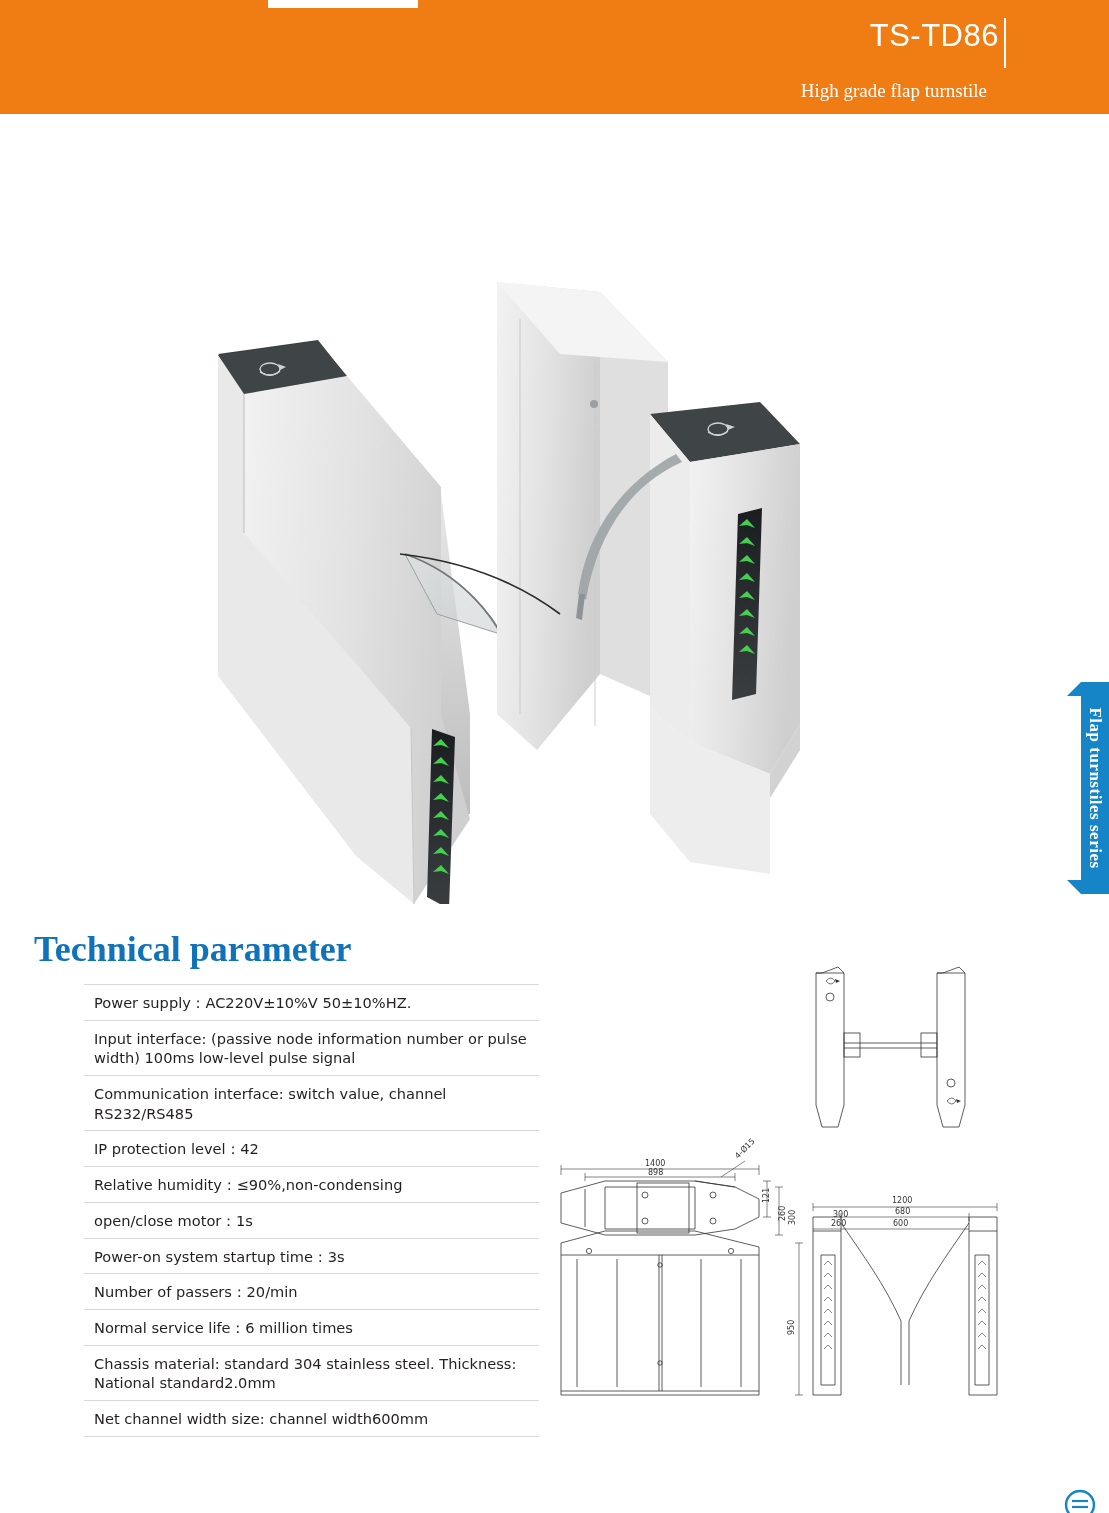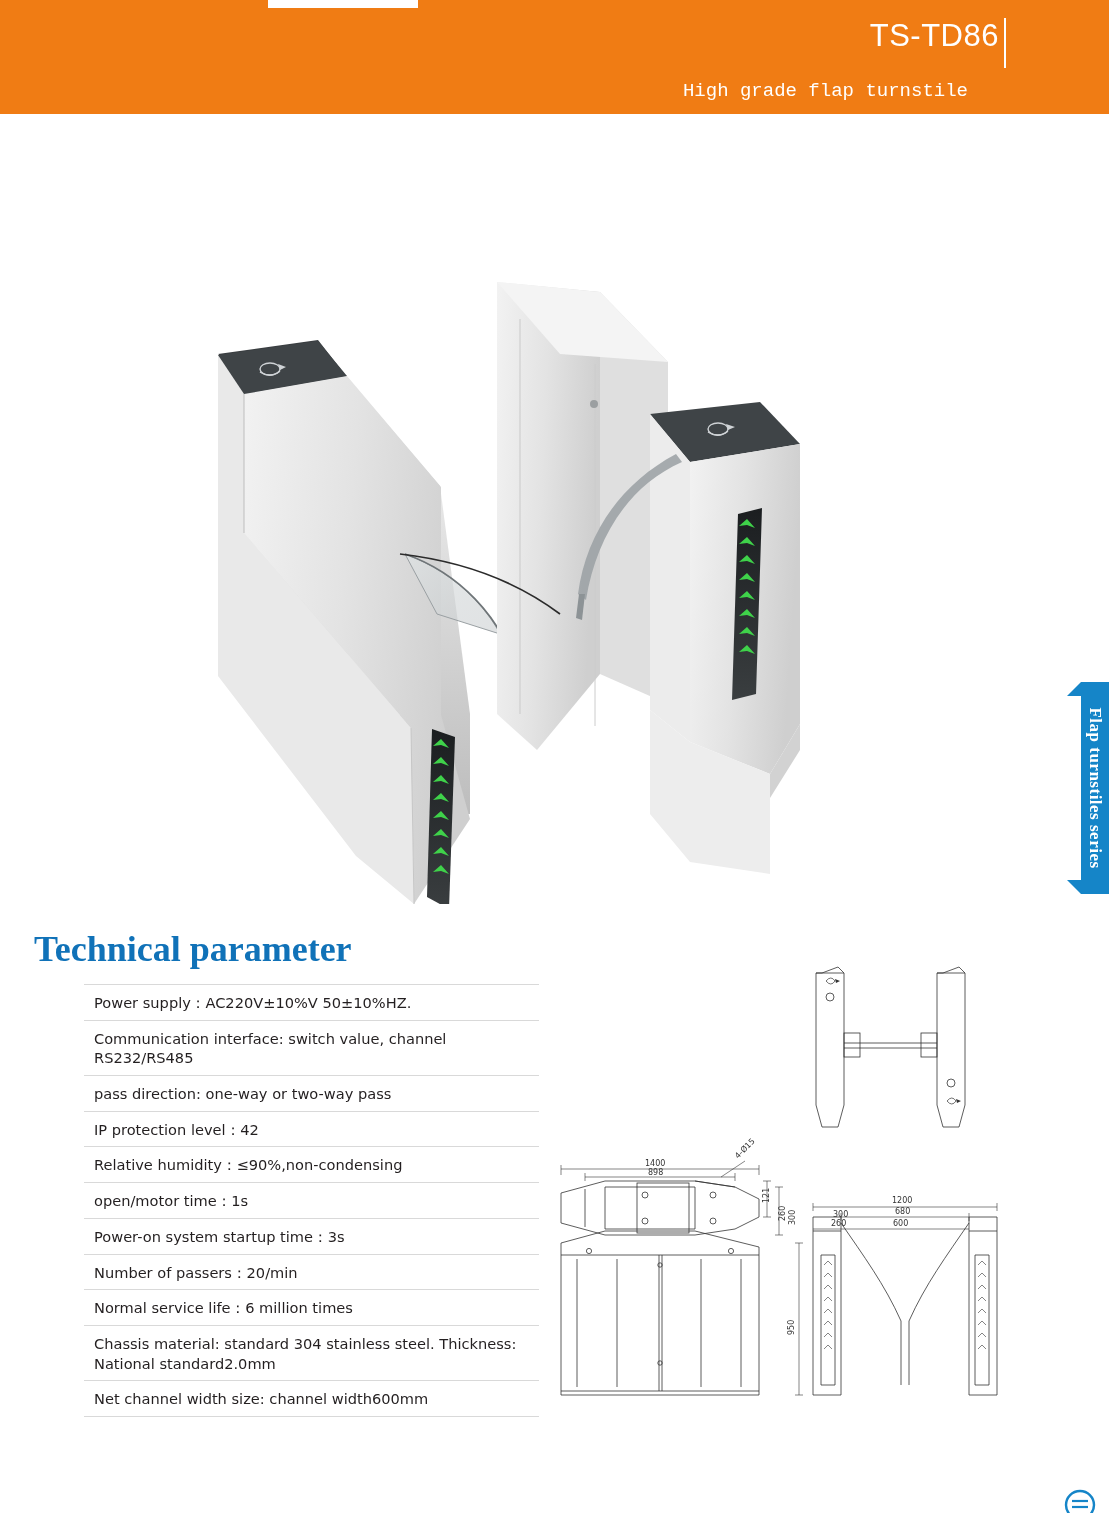--- a/index.html
+++ b/index.html
@@ -45,25 +45,25 @@
   .header-divider {
     position: absolute;
     right: 103px;
     top: 18px;
     width: 2px;
     height: 50px;
     background: #ffffff;
   }
   .header-sub {
     position: absolute;
-    right: 141px;
+    right: 122px;
     top: 80px;
     font-size: 19px;
     color: #ffffff;
-    font-family: Liberation Mono, monospace;
+    font-family: Liberation Serif, serif;
     white-space: nowrap;
   }
 
   
   .side-tab {
     position: absolute;
     right: 0;
     top: 682px;
     width: 28px;
     height: 212px;
@@ -302,33 +302,33 @@
 </div>
 
 <div class="tech-title">Technical parameter</div>
 
 <table class="spec-table">
   <tbody>
     <tr>
         <td>Power supply：AC220V±10%V 50±10%HZ.</td>
       </tr>
     <tr>
+        <td>Input interface: (passive node information number or pulse width) 100ms low-level pulse signal</td>
+      </tr>
+    <tr>
         <td>Communication interface: switch value, channel RS232/RS485</td>
       </tr>
     <tr>
-        <td>pass direction: one-way or two-way pass</td>
-      </tr>
-    <tr>
         <td>IP protection level：42</td>
       </tr>
     <tr>
         <td>Relative humidity：≤90%,non-condensing</td>
       </tr>
     <tr>
-        <td>open/motor time：1s</td>
+        <td>open/close motor：1s</td>
       </tr>
     <tr>
         <td>Power-on system startup time：3s</td>
       </tr>
     <tr>
         <td>Number of passers：20/min</td>
       </tr>
     <tr>
         <td>Normal service life：6 million times</td>
       </tr>

